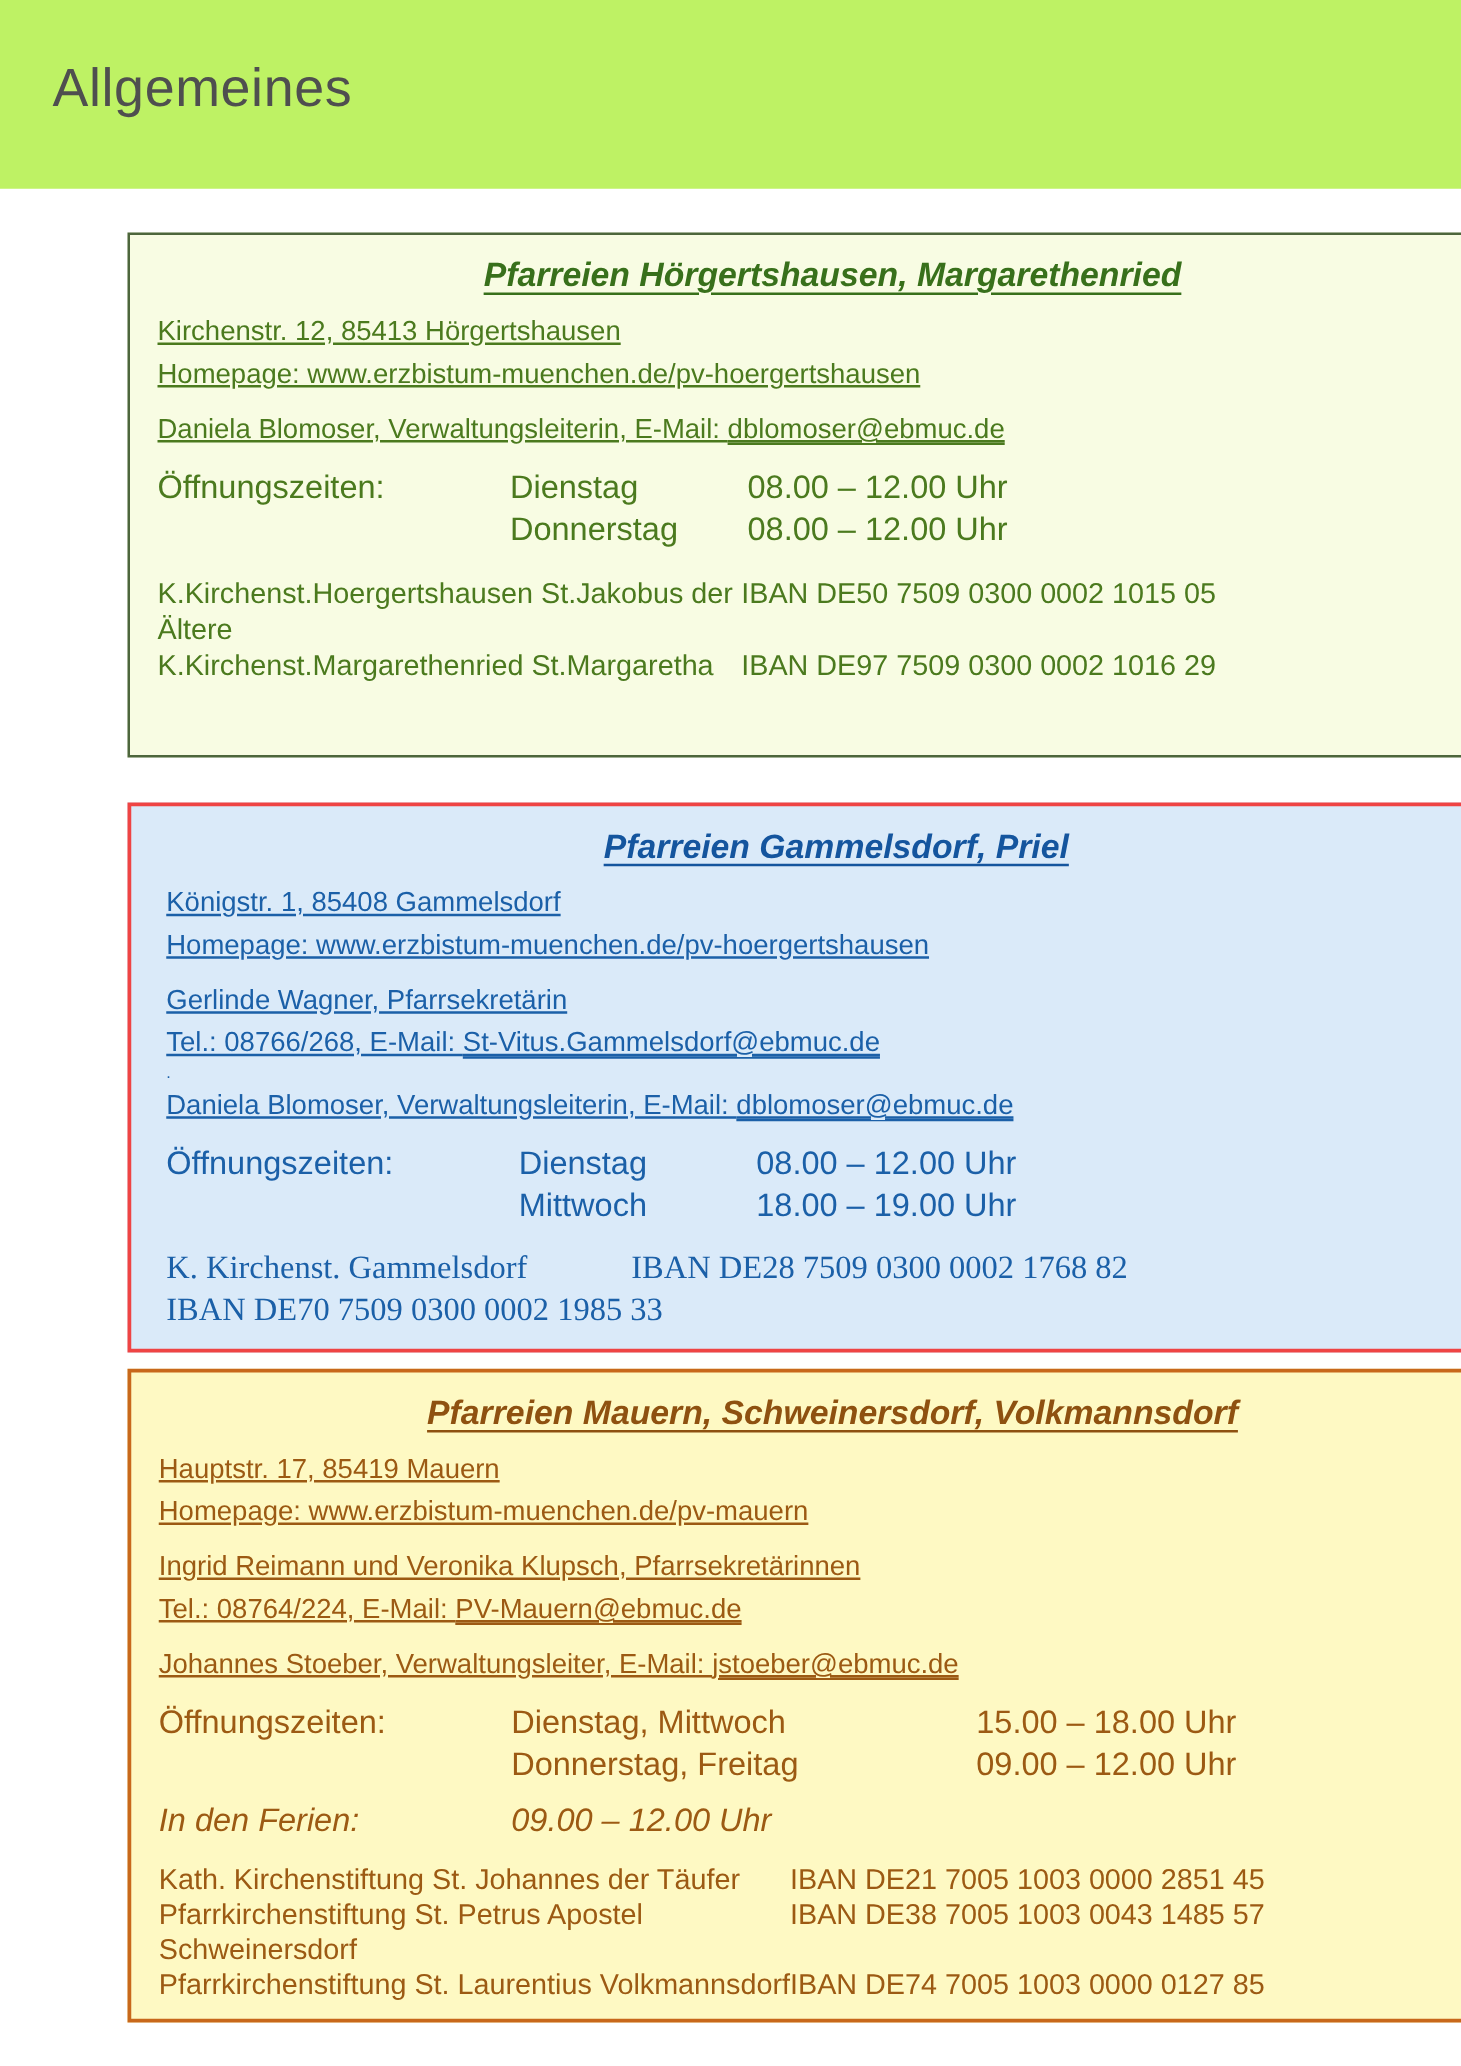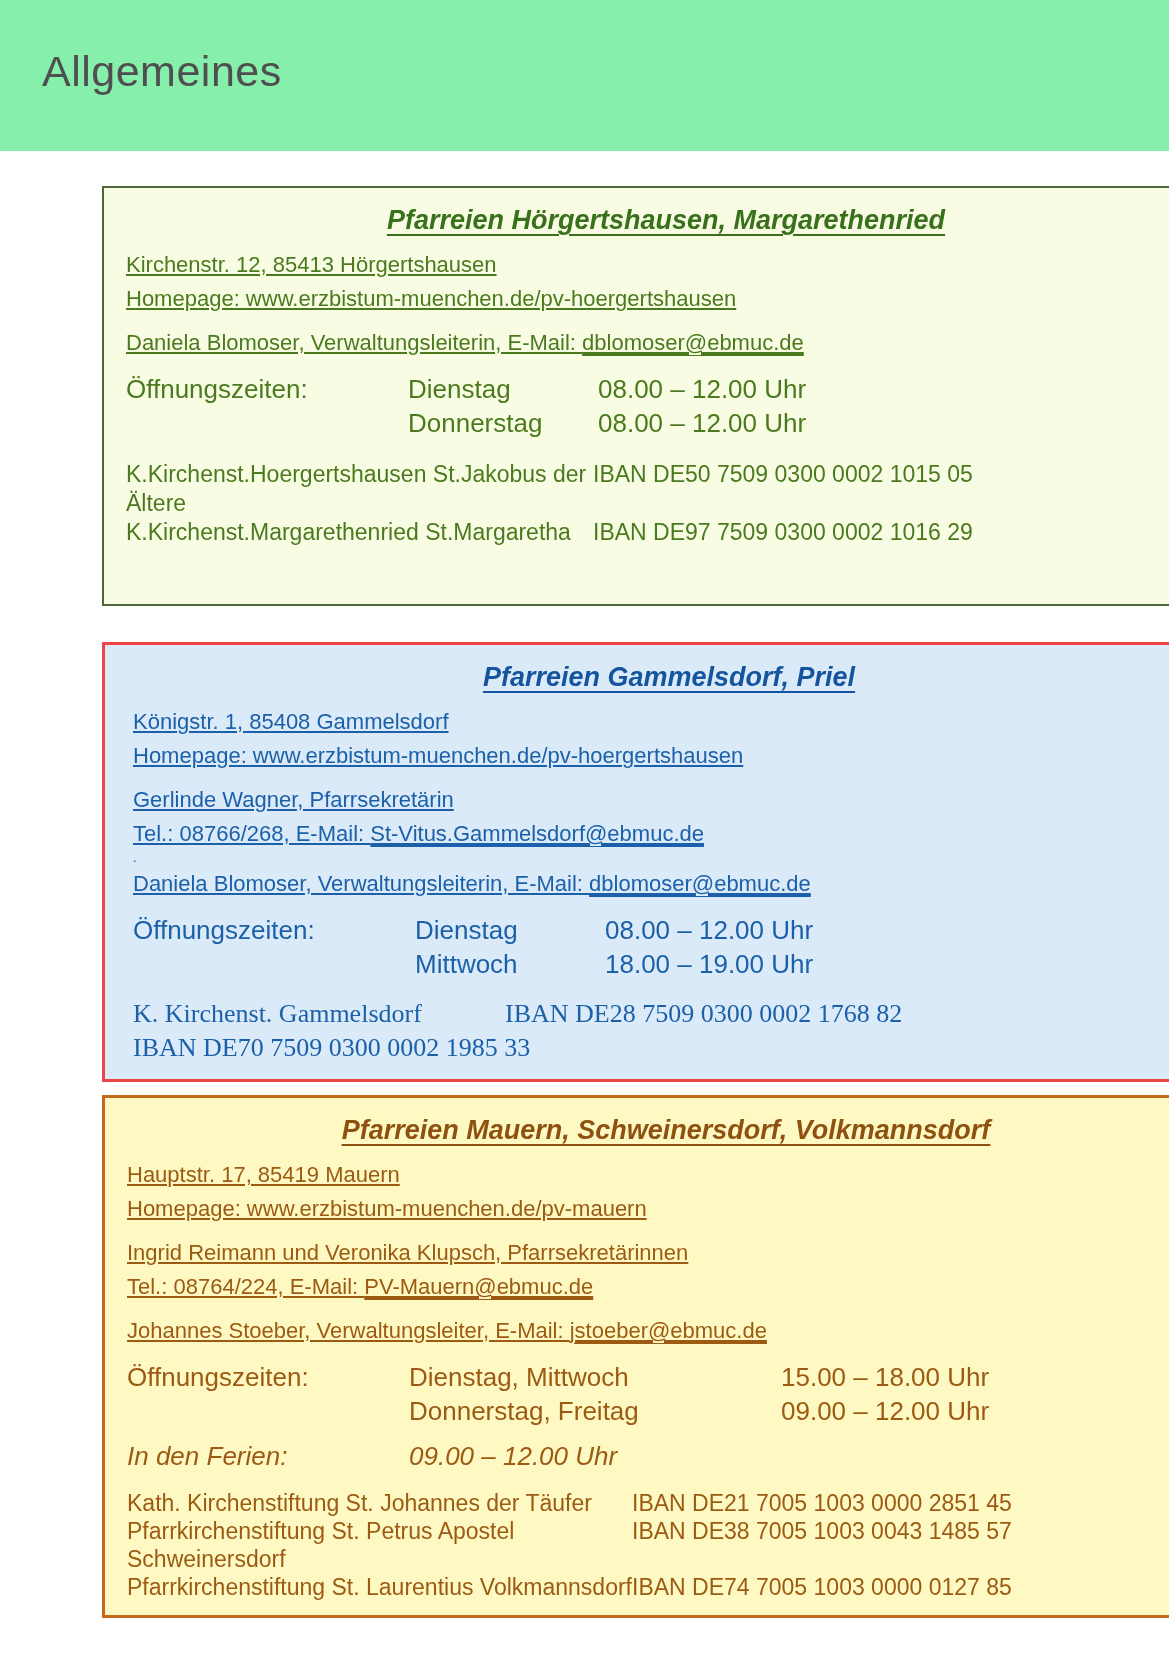--- a/index.html
+++ b/index.html
@@ -3,21 +3,21 @@
 <meta charset="utf-8">
 <style>
   html,body{margin:0;padding:0;}
   body{
     width:1169px;height:1653px;
     background:#ffffff;
     font-family:"Liberation Sans",sans-serif;
     display:flex;flex-direction:column;
     overflow:hidden;
   }
-  .band{background:#86efac;}
+  .band{background:#bef264;}
   .header-band{
     flex:0 0 151px;height:151px;
     display:flex;align-items:center;
   }
   .page-title{
     margin:0 0 8px 42px;
     font-size:43px;font-weight:400;color:#4f4f4f;letter-spacing:.5px;
   }
   .content{flex:1 1 auto;}
   .box{

